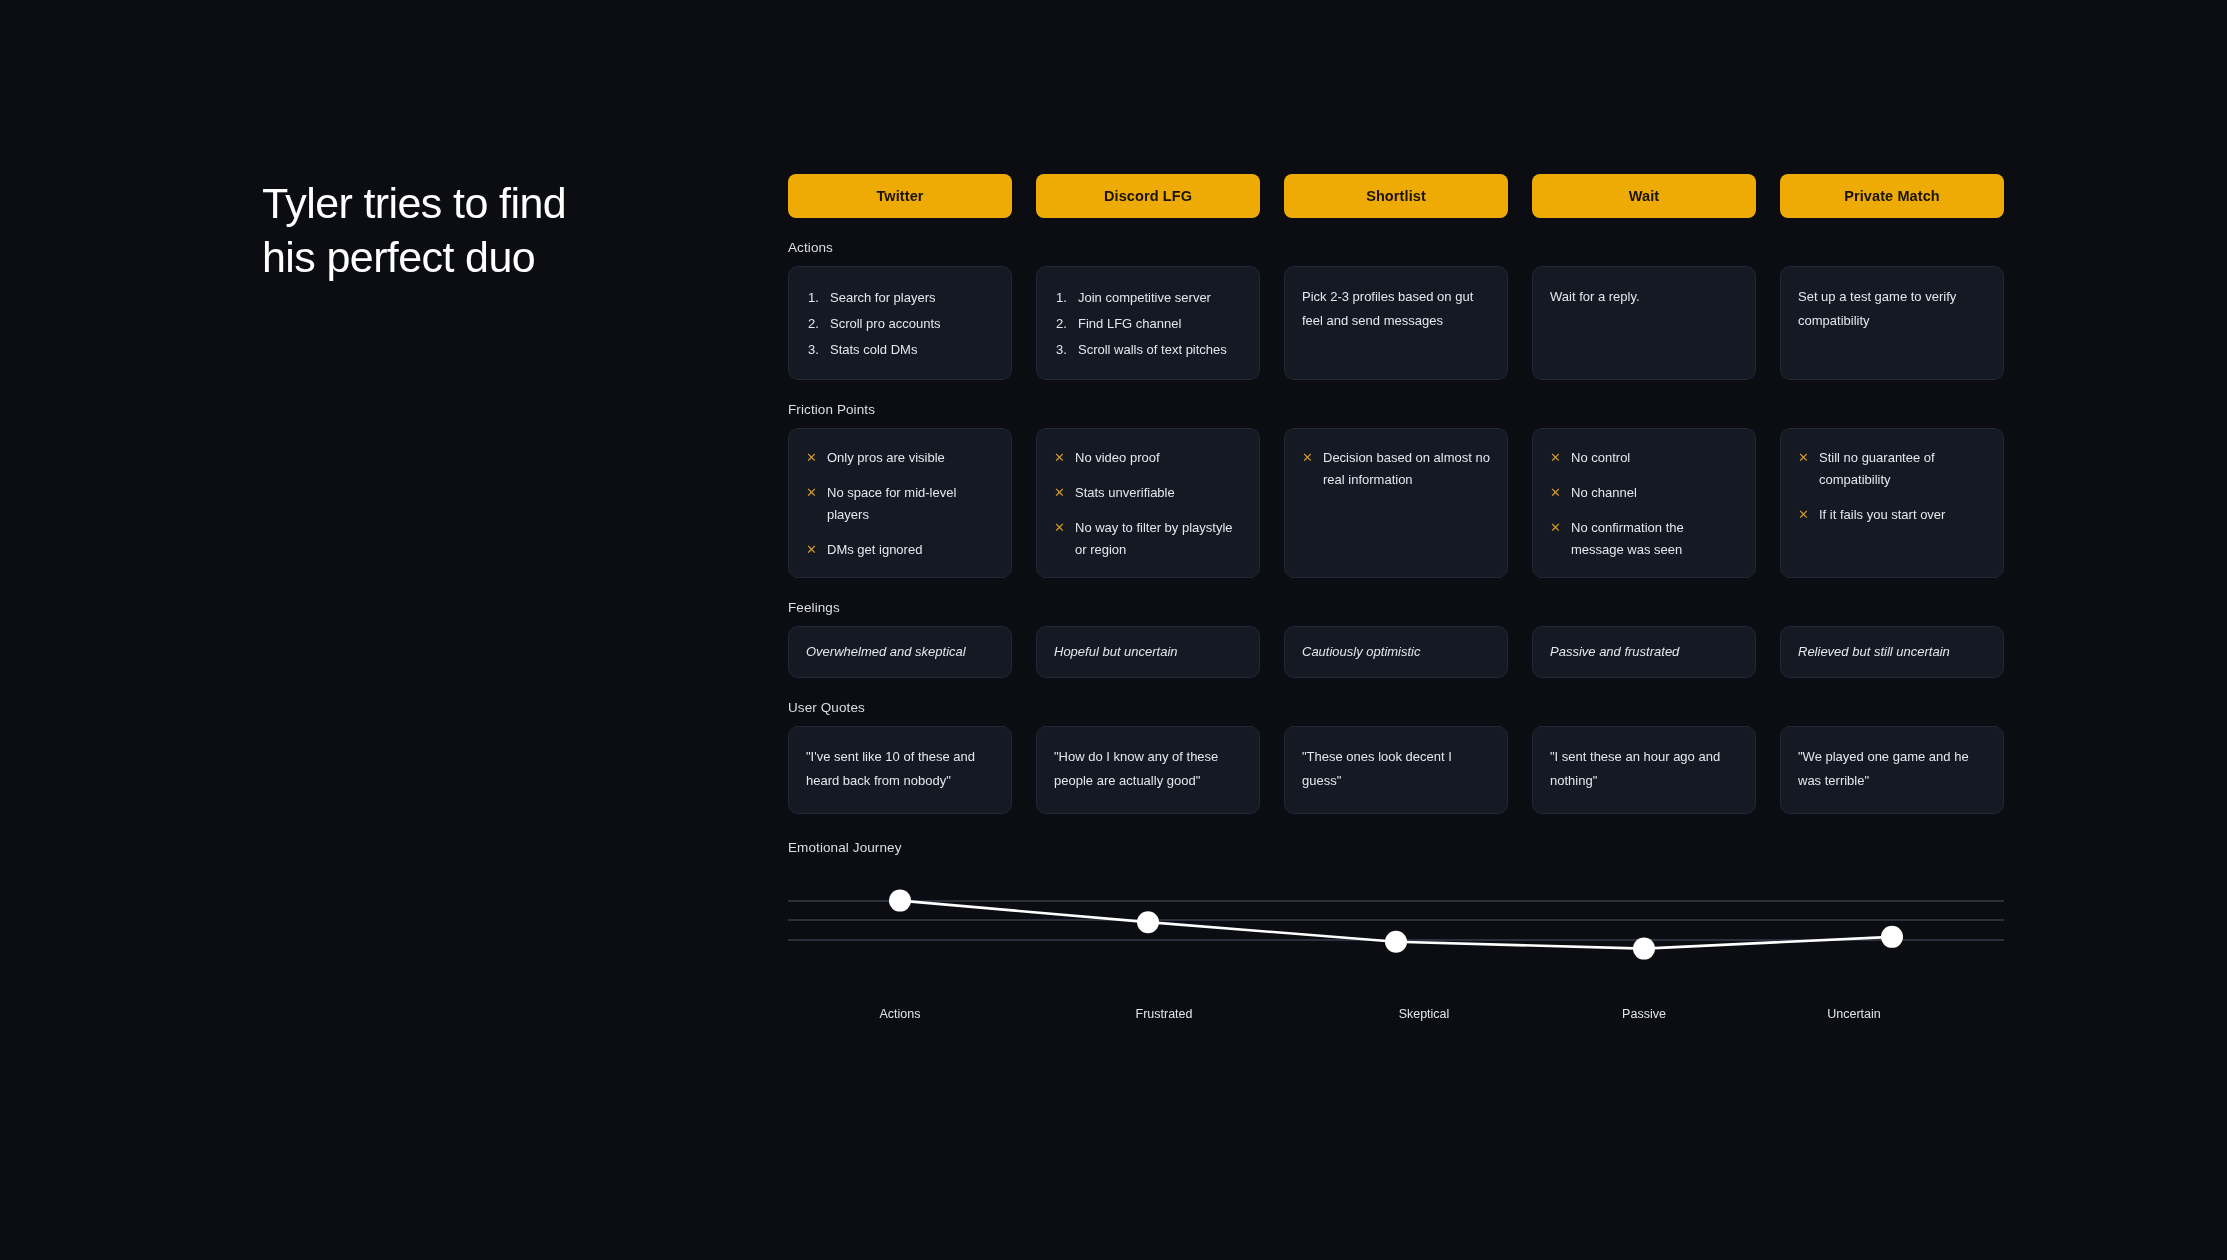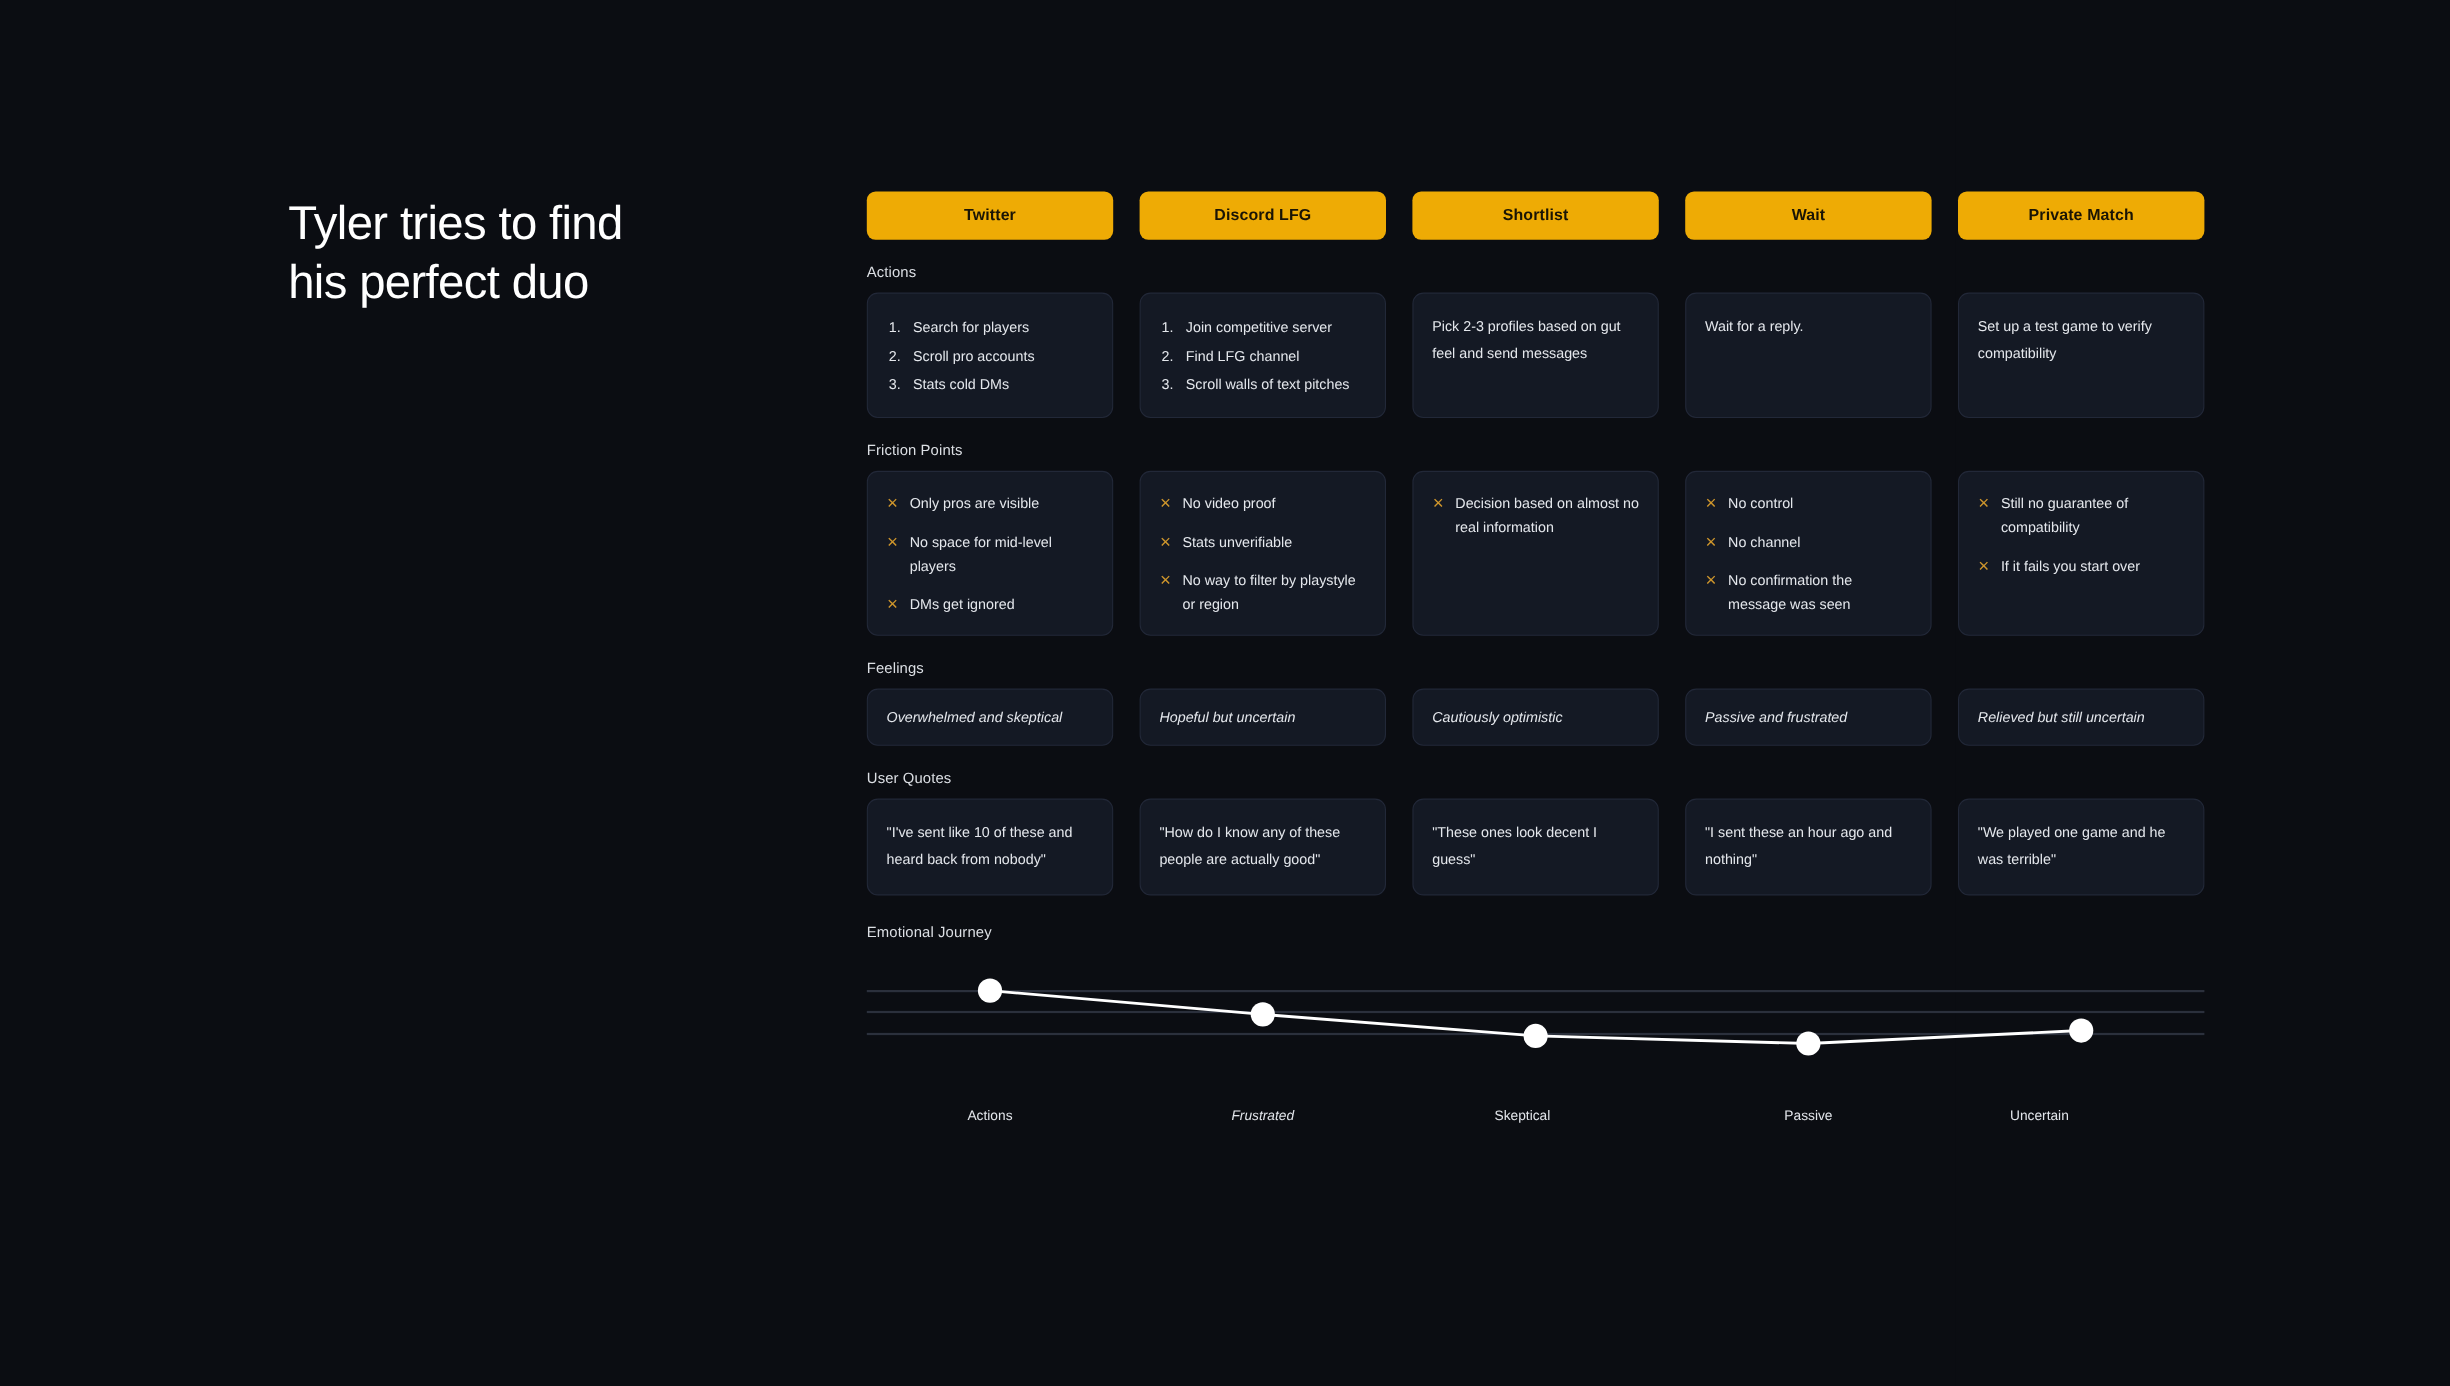--- a/index.html
+++ b/index.html
@@ -360,21 +360,21 @@
             <polyline points="112,31.599999999999994 360,53.160000000000004 608,72.75999999999999 856,79.61999999999999 1104,67.86000000000001" fill="none" stroke="#ffffff" stroke-width="2.6" stroke-linejoin="round" stroke-linecap="round"></polyline>
             <circle cx="112" cy="31.599999999999994" r="11" fill="#ffffff"></circle>
             <circle cx="360" cy="53.160000000000004" r="11" fill="#ffffff"></circle>
             <circle cx="608" cy="72.75999999999999" r="11" fill="#ffffff"></circle>
             <circle cx="856" cy="79.61999999999999" r="11" fill="#ffffff"></circle>
             <circle cx="1104" cy="67.86000000000001" r="11" fill="#ffffff"></circle>
           </svg>
       </div>
       <div class="axis-labels" id="axis-labels">
           <div class="axis-label" style="left: 112px;">Actions</div>
-          <div class="axis-label" style="left: 360px; font-style: italic;">Frustrated</div>
-          <div class="axis-label" style="left: 596px;">Skeptical</div>
+          <div class="axis-label" style="left: 376px;">Frustrated</div>
+          <div class="axis-label" style="left: 636px;">Skeptical</div>
           <div class="axis-label" style="left: 856px;">Passive</div>
           <div class="axis-label" style="left: 1066px;">Uncertain</div>
         </div>
     </div>
 
   </div>
 </div>
 
 </body></html>

